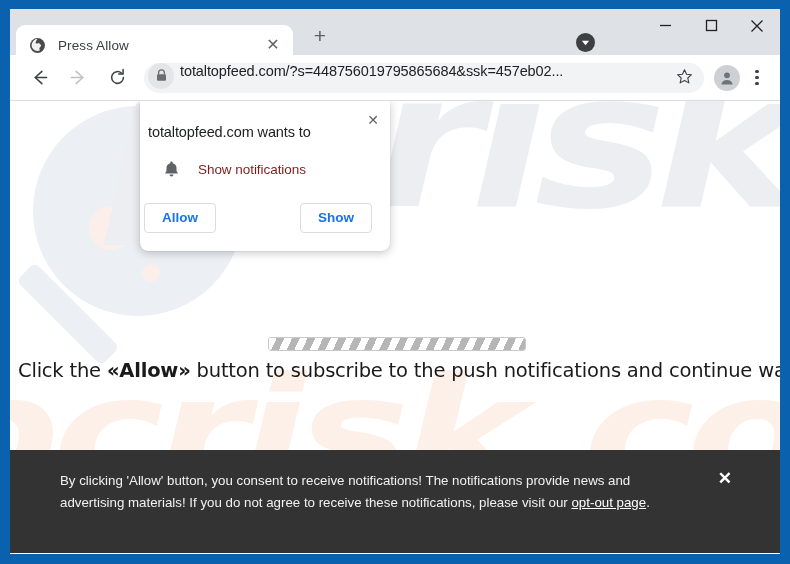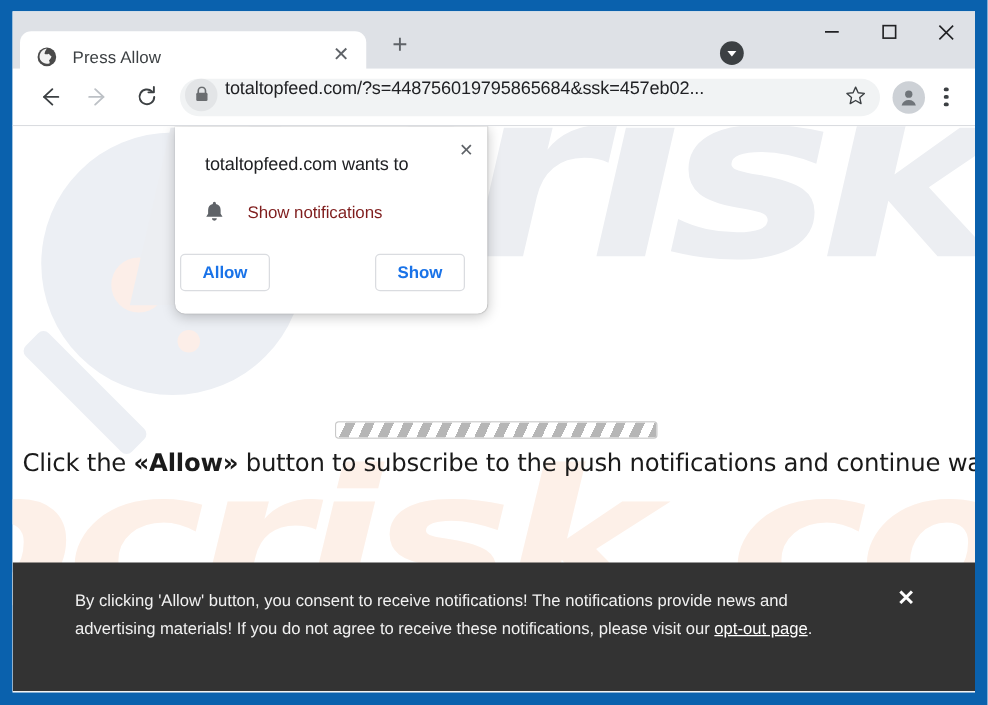--- a/index.html
+++ b/index.html
@@ -292,21 +292,21 @@
     top: 8px;
     width: 22px; height: 22px;
     display: flex; align-items: center; justify-content: center;
     color: #5f6368;
     font-size: 14px;
     line-height: 1;
   }
   .perm-title {
     font-size: 14.5px;
     color: #202124;
-    padding: 22px 40px 0 24px;
+    padding: 22px 40px 0 8px;
     letter-spacing: -0.1px;
     line-height: 1.3;
   }
   .perm-row {
     display: flex;
     align-items: center;
     padding: 18px 20px 0 20px;
   }
   .perm-bell {
     width: 22px;

